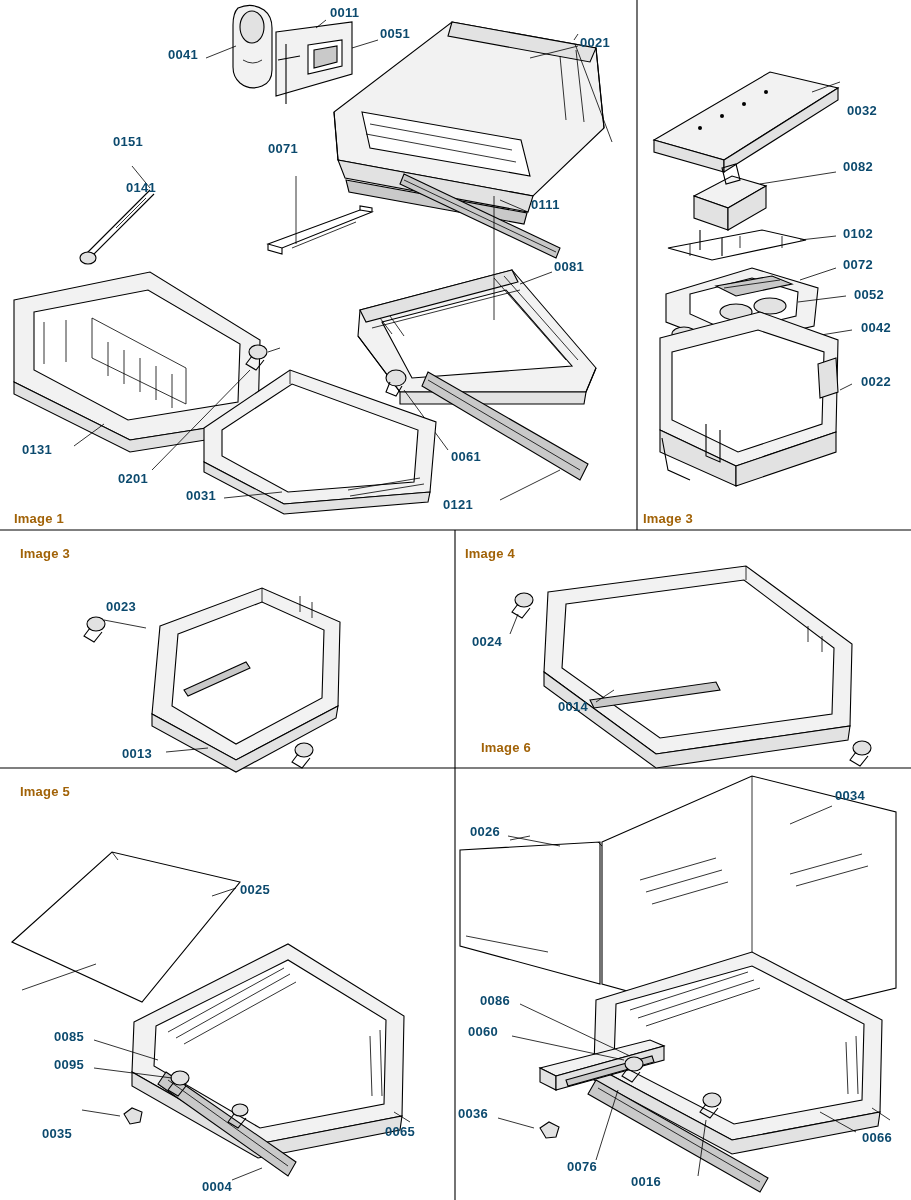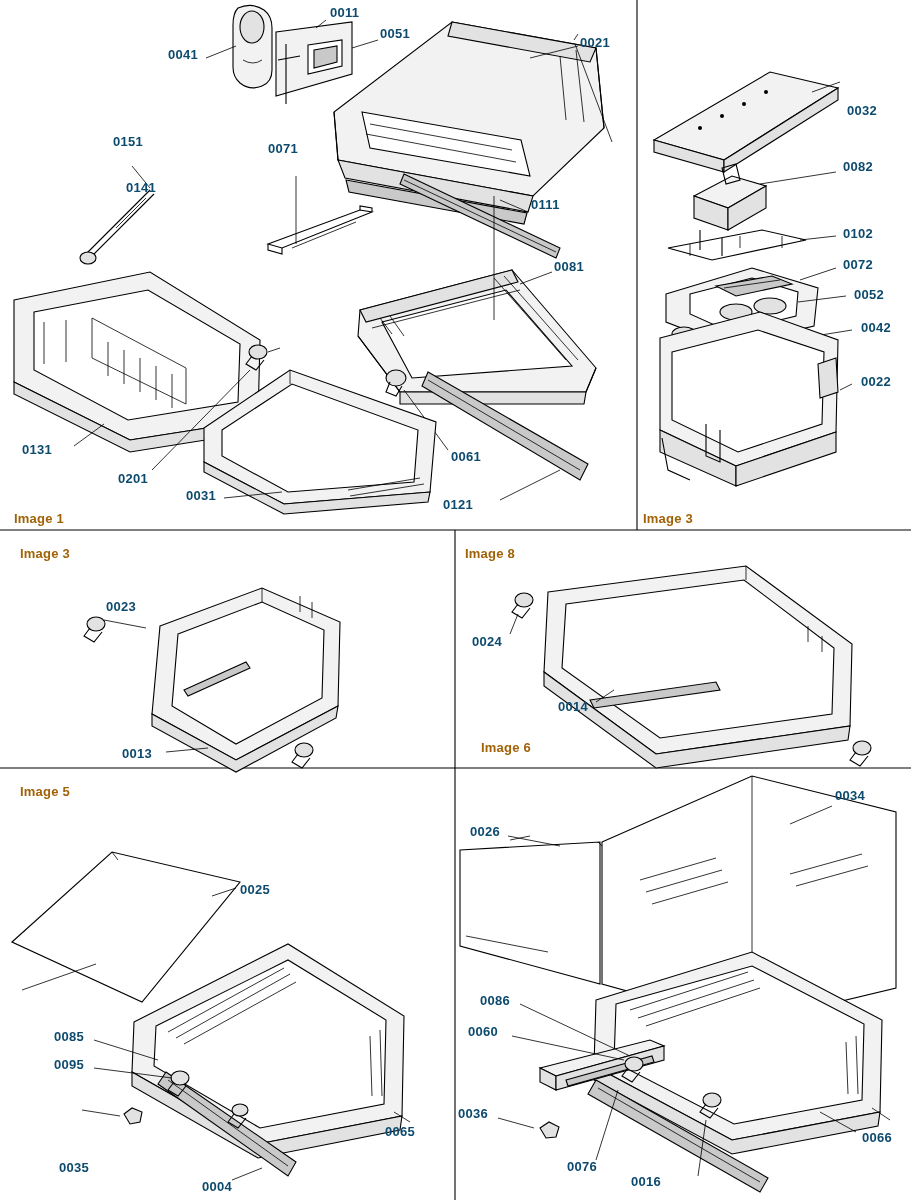--- a/index.html
+++ b/index.html
@@ -325,21 +325,21 @@
       <path class="ln-thin" d="M698 1176 L706 1120"></path>
       <path class="ln-thin" d="M856 1132 L820 1112"></path>
       <path class="ln-thin" d="M832 806 L790 824"></path>
       <path class="ln-thin" d="M508 836 L560 846"></path>
     </g>
   </svg>
 
   <div class="panel-label" style="left:14px; top:511px;">Image 1</div>
   <div class="panel-label" style="left:643px; top:511px;">Image 3</div>
   <div class="panel-label" style="left:20px; top:546px;">Image 3</div>
-  <div class="panel-label" style="left:465px; top:546px;">Image 8</div>
+  <div class="panel-label" style="left:465px; top:546px;">Image 4</div>
   <div class="panel-label" style="left:20px; top:784px;">Image 5</div>
   <div class="panel-label" style="left:465px; top:740px;margin-left:16px;">Image 6</div>
 
   <div class="callout" style="left:330px; top:5px;">0011</div>
   <div class="callout" style="left:380px; top:26px;">0051</div>
   <div class="callout" style="left:580px; top:35px;">0021</div>
   <div class="callout" style="left:168px; top:47px;">0041</div>
   <div class="callout" style="left:113px; top:134px;">0151</div>
   <div class="callout" style="left:126px; top:180px;">0141</div>
   <div class="callout" style="left:268px; top:141px;">0071</div>
@@ -361,21 +361,21 @@
 
   <div class="callout" style="left:106px; top:599px;">0023</div>
   <div class="callout" style="left:122px; top:746px;">0013</div>
 
   <div class="callout" style="left:472px; top:634px;">0024</div>
   <div class="callout" style="left:558px; top:699px;">0014</div>
 
   <div class="callout" style="left:240px; top:882px;">0025</div>
   <div class="callout" style="left:54px;  top:1029px;">0085</div>
   <div class="callout" style="left:54px;  top:1057px;">0095</div>
-  <div class="callout" style="left:42px;  top:1160px;margin-left:17px;">0035</div>
+  <div class="callout" style="left:42px;  top:1126px;">0035</div>
   <div class="callout" style="left:385px; top:1124px;">0065</div>
   <div class="callout" style="left:202px; top:1179px;">0004</div>
 
   <div class="callout" style="left:835px; top:788px;">0034</div>
   <div class="callout" style="left:470px; top:824px;">0026</div>
   <div class="callout" style="left:480px; top:993px;">0086</div>
   <div class="callout" style="left:468px; top:1024px;">0060</div>
   <div class="callout" style="left:458px; top:1106px;">0036</div>
   <div class="callout" style="left:862px; top:1130px;">0066</div>
   <div class="callout" style="left:567px; top:1159px;">0076</div>

